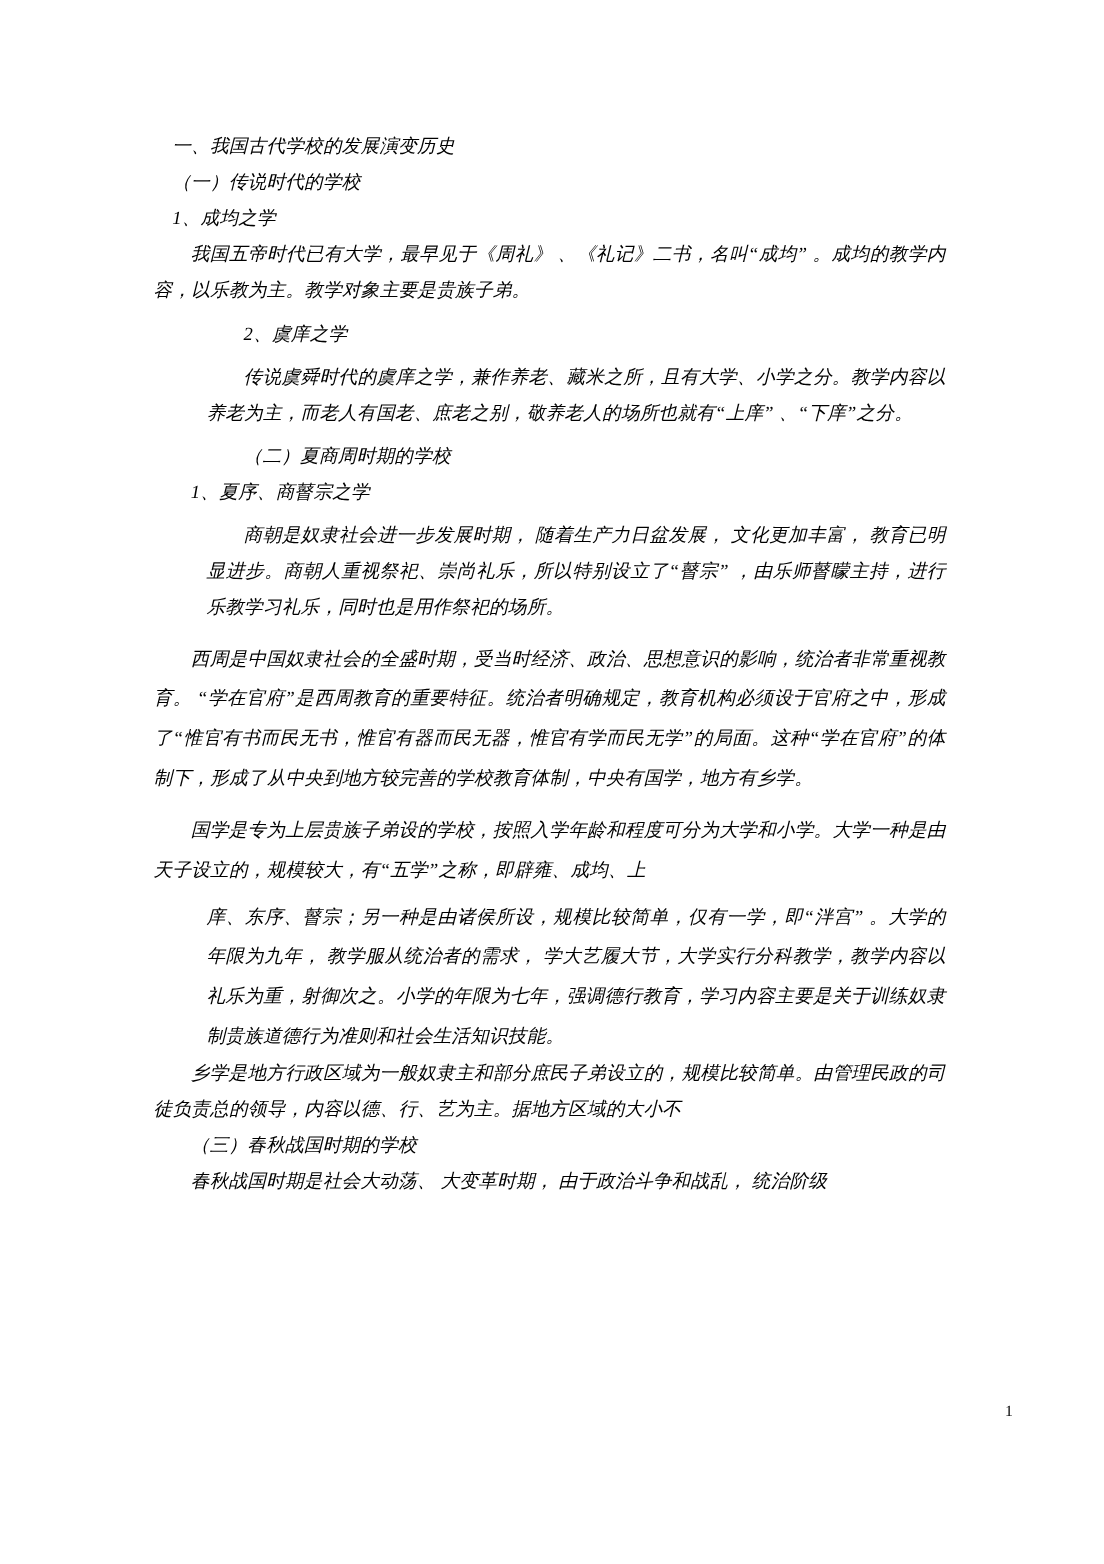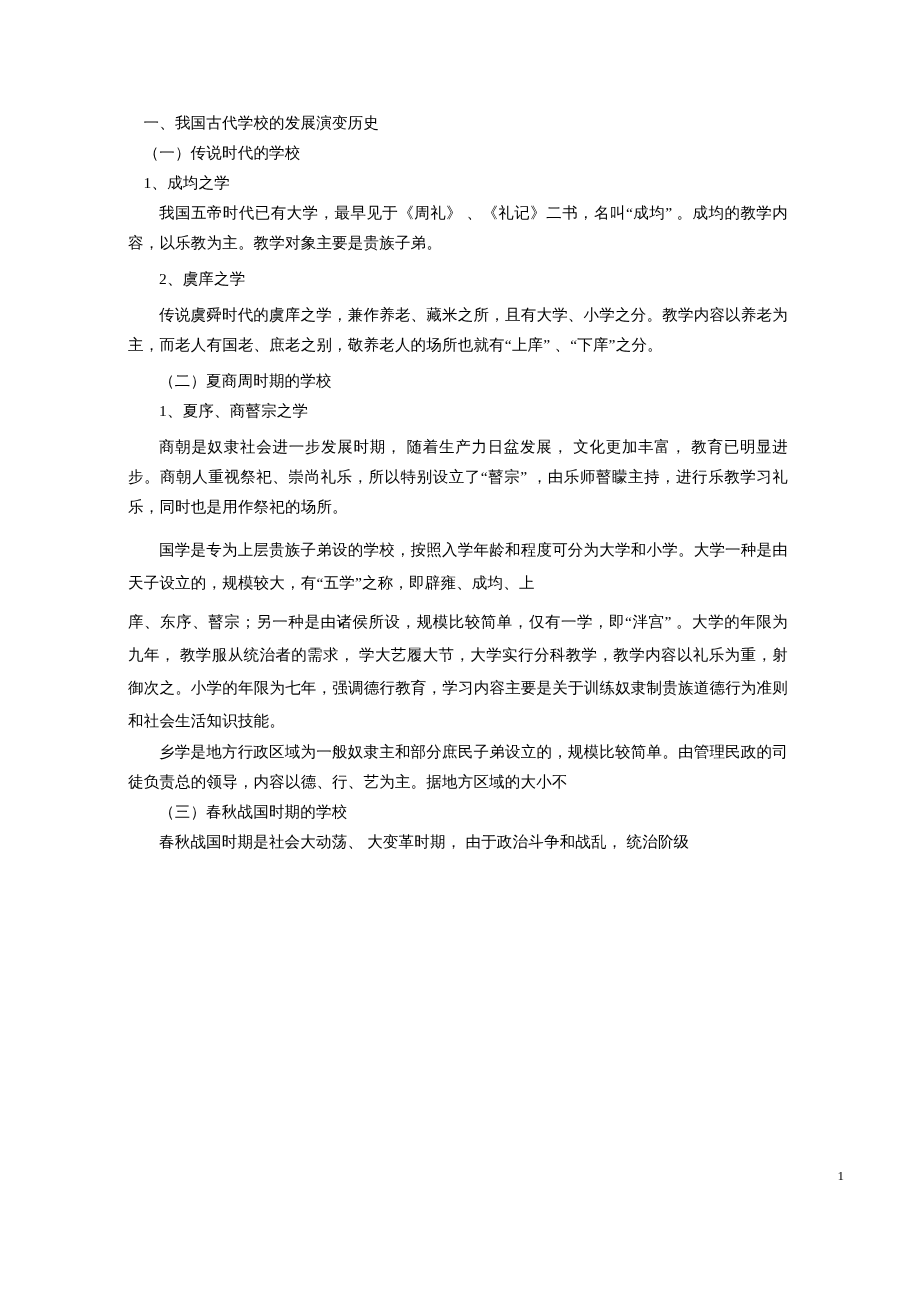--- a/index.html
+++ b/index.html
@@ -17,40 +17,42 @@
     height: 1303px;
     margin: 0 auto;
     background: #ffffff;
     overflow: hidden;
   }
   .content {
     position: absolute;
     left: 128px;
     top: 108px;
     width: 660px;
+    font-style: italic;
   }
   .para {
     font-size: 15.5px;
     line-height: 30px;
     text-align: justify;
     text-justify: inter-ideograph;
     margin: 0;
     letter-spacing: 0.2px;
   }
   .indent {
     text-indent: 2em;
   }
   .indent1 {
     text-indent: 1em;
   }
   .loose {
     line-height: 33px;
   }
   .gap-sm {
     margin-top: 6px;
+    margin-left: 44px;
   }
   .gap-md {
     margin-top: 11px;
   }
   .page-number {
     position: absolute;
     right: 76px;
     top: 1168px;
     font-size: 13px;
     font-family: "Liberation Serif", "DejaVu Serif", serif;
@@ -65,20 +67,21 @@
 
     <p class="para indent1">一、我国古代学校的发展演变历史</p>
     <p class="para indent1">（一）传说时代的学校</p>
     <p class="para indent1">1、成均之学</p>
     <p class="para indent">我国五帝时代已有大学，最早见于《周礼》  、《礼记》二书，名叫“成均”  。成均的教学内容，以乐教为主。教学对象主要是贵族子弟。</p>
     <p class="para indent gap-sm">2、虞庠之学</p>
     <p class="para indent gap-sm">传说虞舜时代的虞庠之学，兼作养老、藏米之所，且有大学、小学之分。教学内容以养老为主，而老人有国老、庶老之别，敬养老人的场所也就有“上庠”   、“下庠”之分。</p>
     <p class="para indent gap-sm">（二）夏商周时期的学校</p>
     <p class="para indent">1、夏序、商瞽宗之学</p>
     <p class="para indent gap-sm">商朝是奴隶社会进一步发展时期，  随着生产力日盆发展， 文化更加丰富， 教育已明显进步。商朝人重视祭祀、崇尚礼乐，所以特别设立了“瞽宗”   ，由乐师瞽矇主持，进行乐教学习礼乐，同时也是用作祭祀的场所。</p>
+    <p class="para indent loose gap-md">西周是中国奴隶社会的全盛时期，受当时经济、政治、思想意识的影响，统治者非常重视教育。  “学在官府”是西周教育的重要特征。统治者明确规定，教育机构必须设于官府之中，形成了“惟官有书而民无书，惟官有器而民无器，惟官有学而民无学”的局面。这种“学在官府”的体制下，形成了从中央到地方较完善的学校教育体制，中央有国学，地方有乡学。</p>
     <p class="para indent loose gap-md">国学是专为上层贵族子弟设的学校，按照入学年龄和程度可分为大学和小学。大学一种是由天子设立的，规模较大，有“五学”之称，即辟雍、成均、上</p>
     <p class="para loose gap-sm">庠、东序、瞽宗；另一种是由诸侯所设，规模比较简单，仅有一学，即“泮宫” 。大学的年限为九年，  教学服从统治者的需求，  学大艺履大节，大学实行分科教学，教学内容以礼乐为重，射御次之。小学的年限为七年，强调德行教育，学习内容主要是关于训练奴隶制贵族道德行为准则和社会生活知识技能。</p>
     <p class="para indent">乡学是地方行政区域为一般奴隶主和部分庶民子弟设立的，规模比较简单。由管理民政的司徒负责总的领导，内容以德、行、艺为主。据地方区域的大小不</p>
     <p class="para indent">（三）春秋战国时期的学校</p>
     <p class="para indent">春秋战国时期是社会大动荡、  大变革时期，  由于政治斗争和战乱，  统治阶级</p>
 
   </div>
 
   <div class="page-number">1</div>
 </div>

